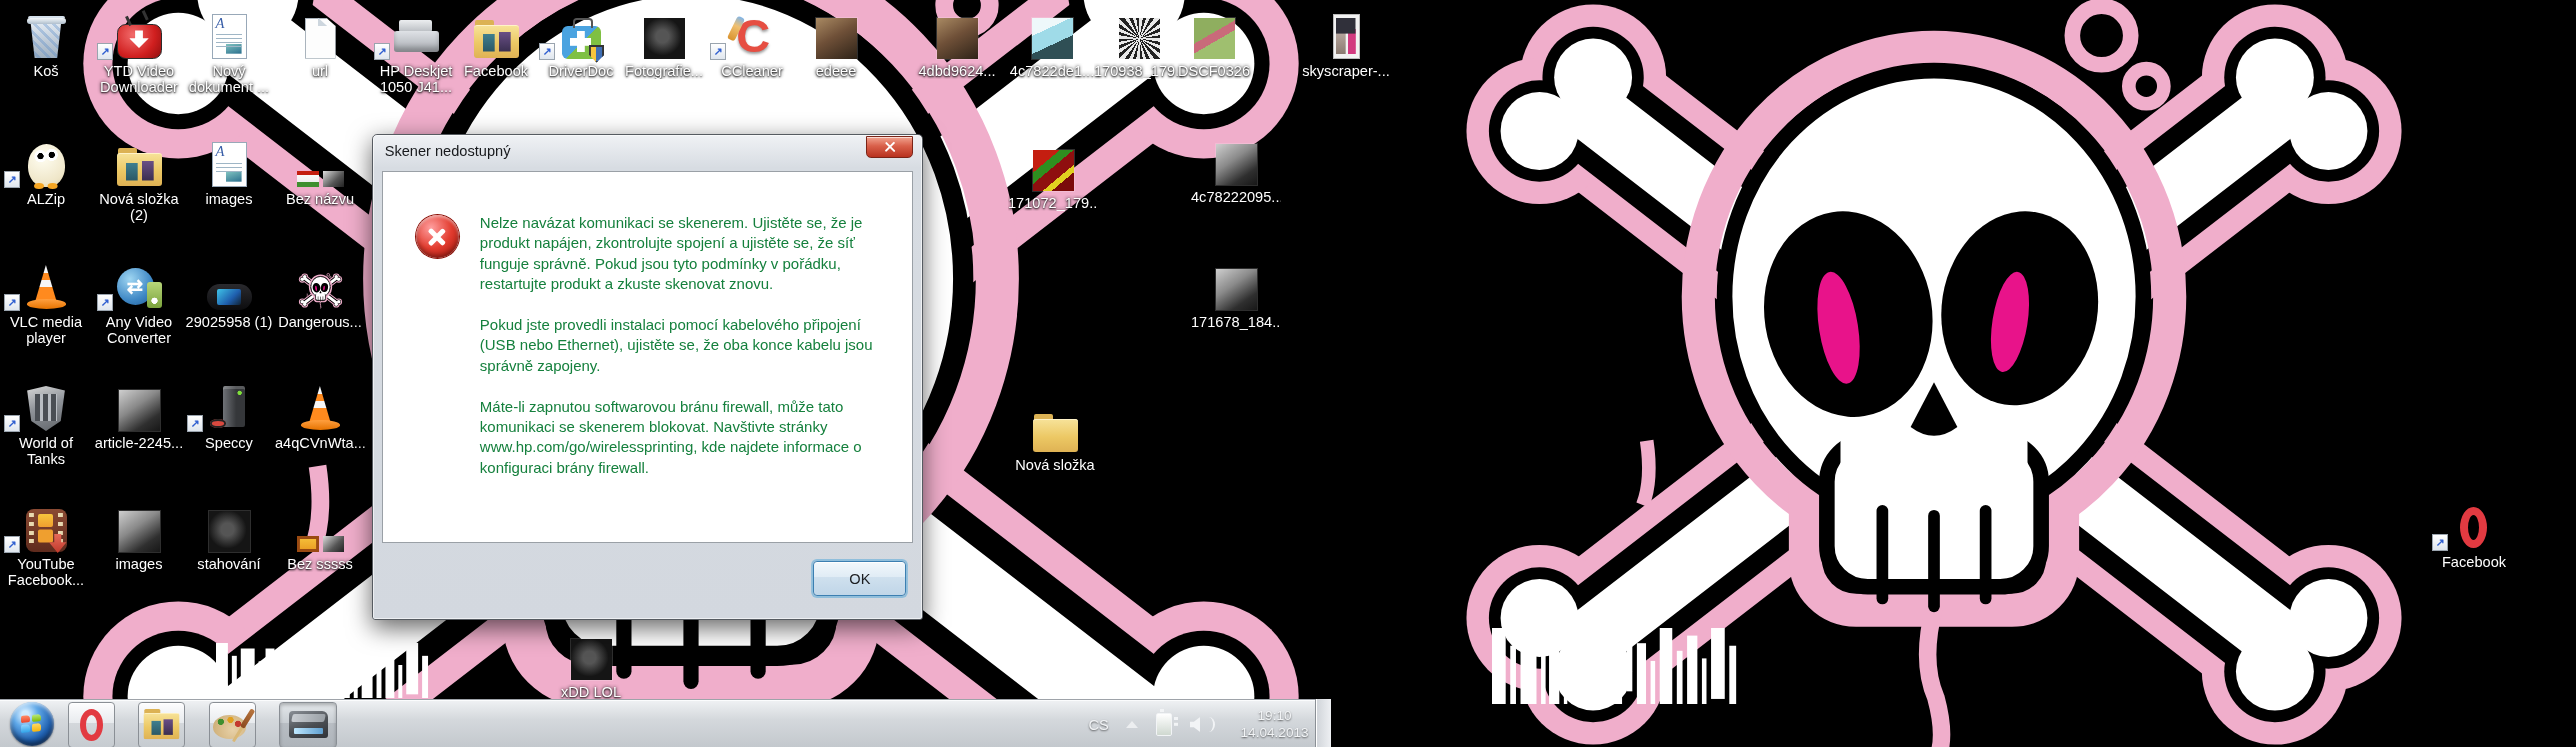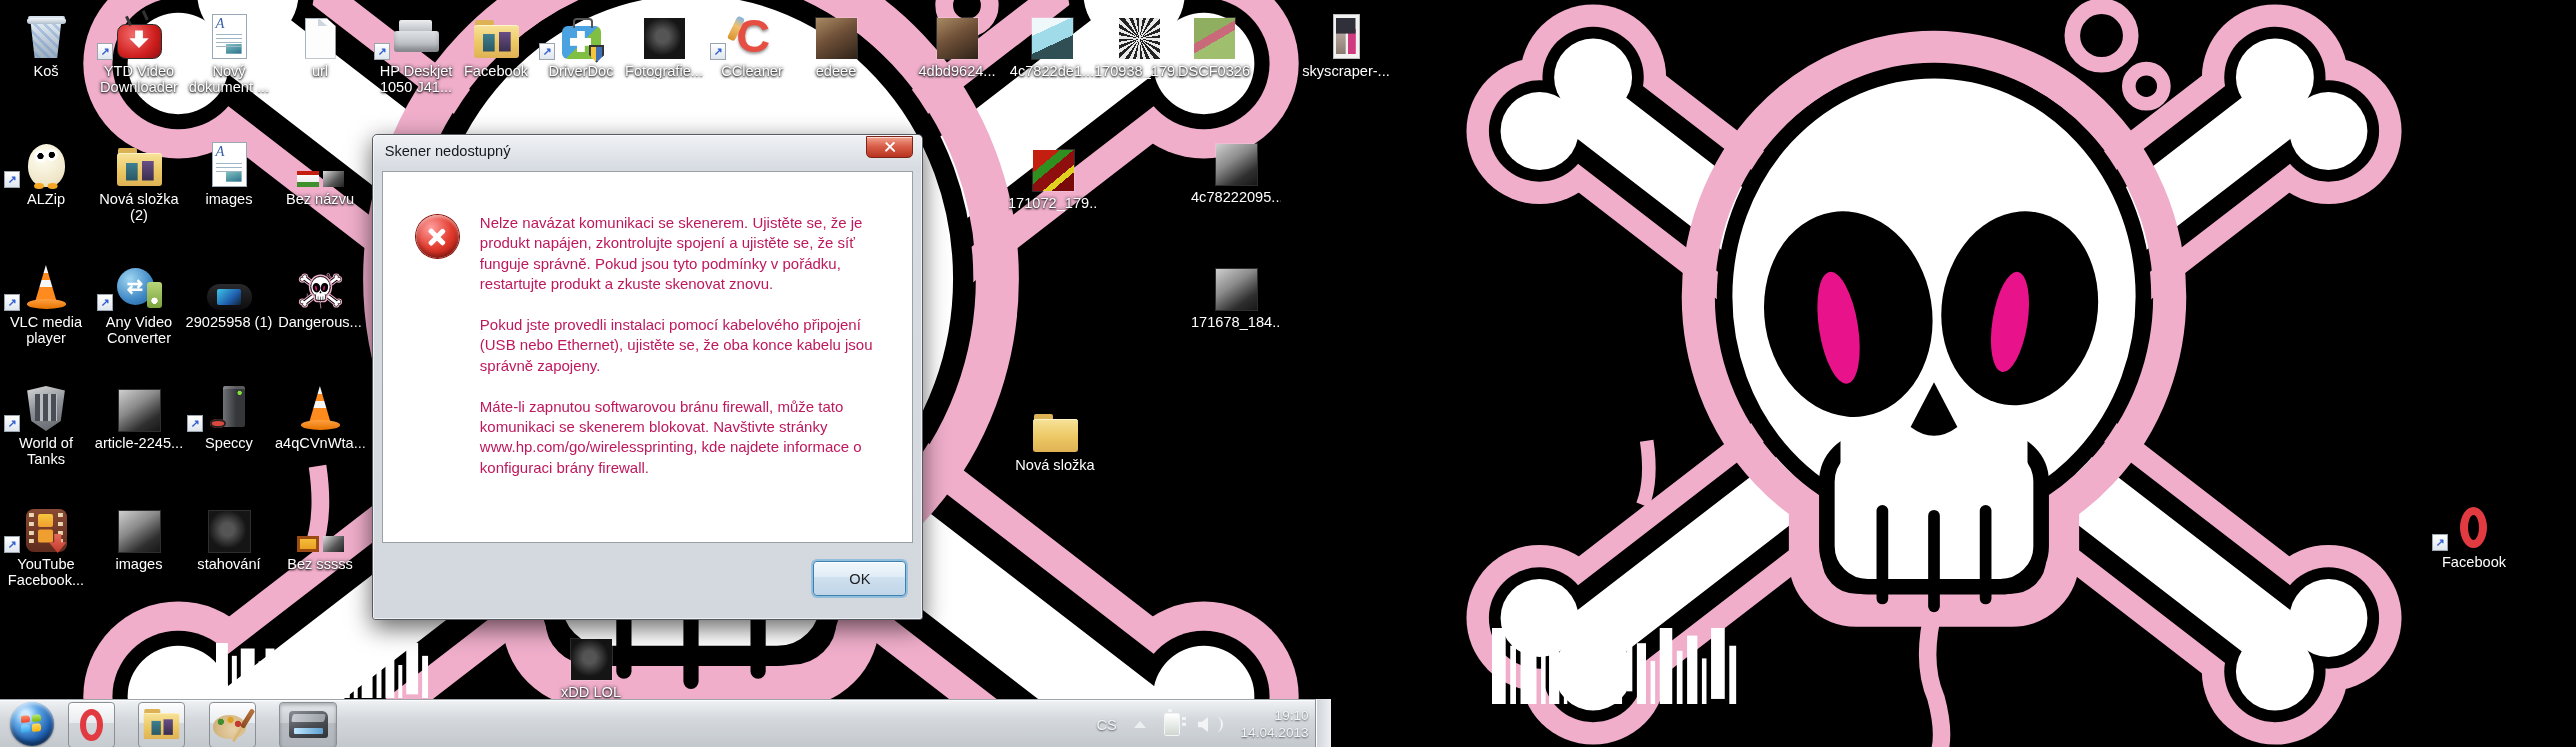--- a/index.html
+++ b/index.html
@@ -181,21 +181,21 @@
   .dlg-close::before{transform:translate(-50%,-50%) rotate(45deg);}
   .dlg-close::after{transform:translate(-50%,-50%) rotate(-45deg);}
   .dlg-panel{position:absolute;left:8.8px;right:8.8px;top:36px;bottom:76px;background:#fff;border:1px solid #9aa0a6;}
   .dlg-erricon{position:absolute;left:33px;top:43px;width:43px;height:43px;border-radius:50%;
     background:radial-gradient(circle at 35% 30%,#ff9f9f,#e23c2f 50%,#9f1208);
     box-shadow:inset 0 -2.9px 4.9px rgba(0,0,0,.35),inset 0 1.9px 2.9px rgba(255,255,255,.5),0 0 0 1px #8a0f06;}
   .dlg-erricon::before,.dlg-erricon::after{content:"";position:absolute;left:50%;top:50%;
     width:21.4px;height:4.9px;background:#fff;border-radius:1.9px;}
   .dlg-erricon::before{transform:translate(-50%,-50%) rotate(45deg);}
   .dlg-erricon::after{transform:translate(-50%,-50%) rotate(-45deg);}
-  .dlg-text{position:absolute;left:97px;top:41px;width:393px;font-size:15px;line-height:20.4px;color:#be185d;}
+  .dlg-text{position:absolute;left:97px;top:41px;width:393px;font-size:15px;line-height:20.4px;color:#15803d;}
   .para{margin:0 0 20.4px 0;}
   .para.no-gap{margin-bottom:0;}
   .dlg-ok{position:absolute;right:15.6px;bottom:23.4px;width:93px;height:35px;border-radius:3.9px;
     border:1px solid #3c7fb1;box-shadow:0 0 0 1.9px rgba(63,159,214,.45),inset 0 1px 0 #fff;
     background:linear-gradient(#f2f8fc,#e0ecf5 45%,#cfe0ee 46%,#c0d6e8);
     font-size:14.6px;color:#1c1e21;text-align:center;line-height:33px;}
 
   
   #taskbar{position:absolute;left:0;top:699px;width:1330px;height:49px;z-index:50;
     background:linear-gradient(#f0f2f4,#d4d8dc 40%,#c2c7cc);
@@ -241,21 +241,21 @@
     border-bottom:7.8px solid #eceef0;}
   .g-batt{width:14.6px;height:20.4px;border:1.9px solid #f2f4f6;border-radius:1.9px;position:relative;
     background:linear-gradient(#ffffff,#cfd8d0);}
   .g-batt::before{content:"";position:absolute;left:2.9px;top:-4.9px;width:4.9px;height:2.9px;background:#f2f4f6;}
   .g-batt::after{content:"";position:absolute;right:-6.8px;top:2.9px;width:3.9px;height:2.9px;background:#f2f4f6;
     box-shadow:0 5.8px 0 #f2f4f6;}
   .g-spk{width:10.7px;height:15.6px;background:#f2f4f6;
     clip-path:polygon(0 32%,38% 32%,100% 0,100% 100%,38% 68%,0 68%);}
   .g-wave{width:6.8px;height:15.6px;border-right:2.4px solid #f2f4f6;
     border-radius:0 8.8px 8.8px 0 / 0 10.7px 10.7px 0;margin-left:-11.7px;}
-  .tray-clock{font-size:13.6px;line-height:16.6px;text-align:right;}
+  .tray-clock{font-size:13.6px;line-height:16.6px;text-align:center;margin-left:8px;}
   .show-desktop{position:absolute;left:1315px;top:699px;width:14.6px;height:49px;z-index:51;
     background:linear-gradient(90deg,#cfd3d8,#eef0f3);border-left:1px solid #8a8f95;
     box-shadow:inset 1px 0 0 #fff;}
 </style>
 </head>
 <body>
 
 <svg width="0" height="0" style="position:absolute">
   <defs>
     <symbol id="skullart" viewBox="0 0 1000 800">

